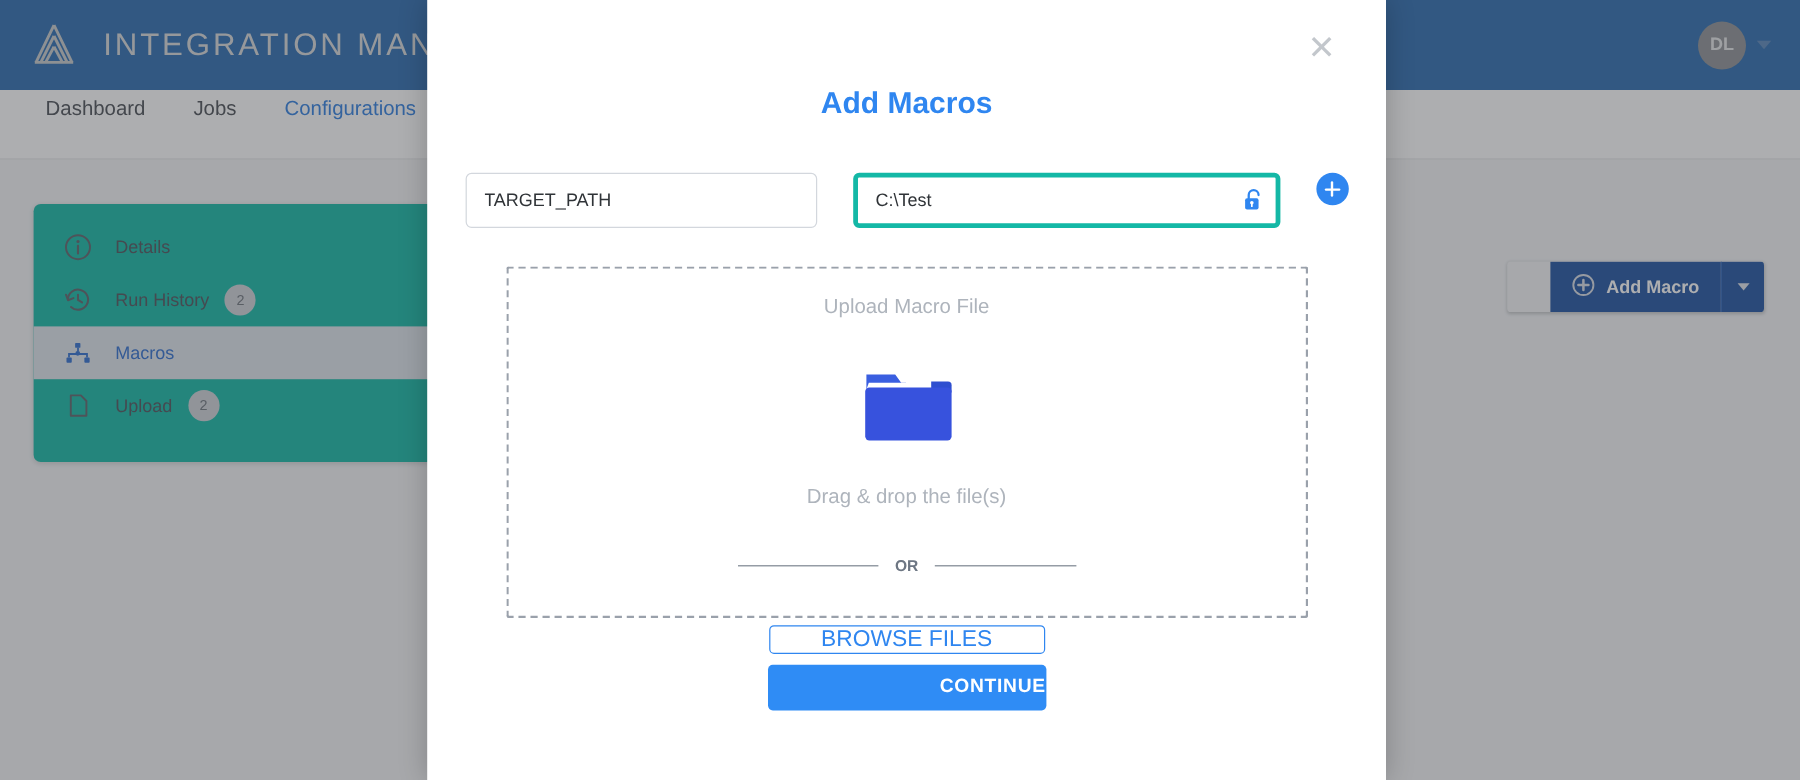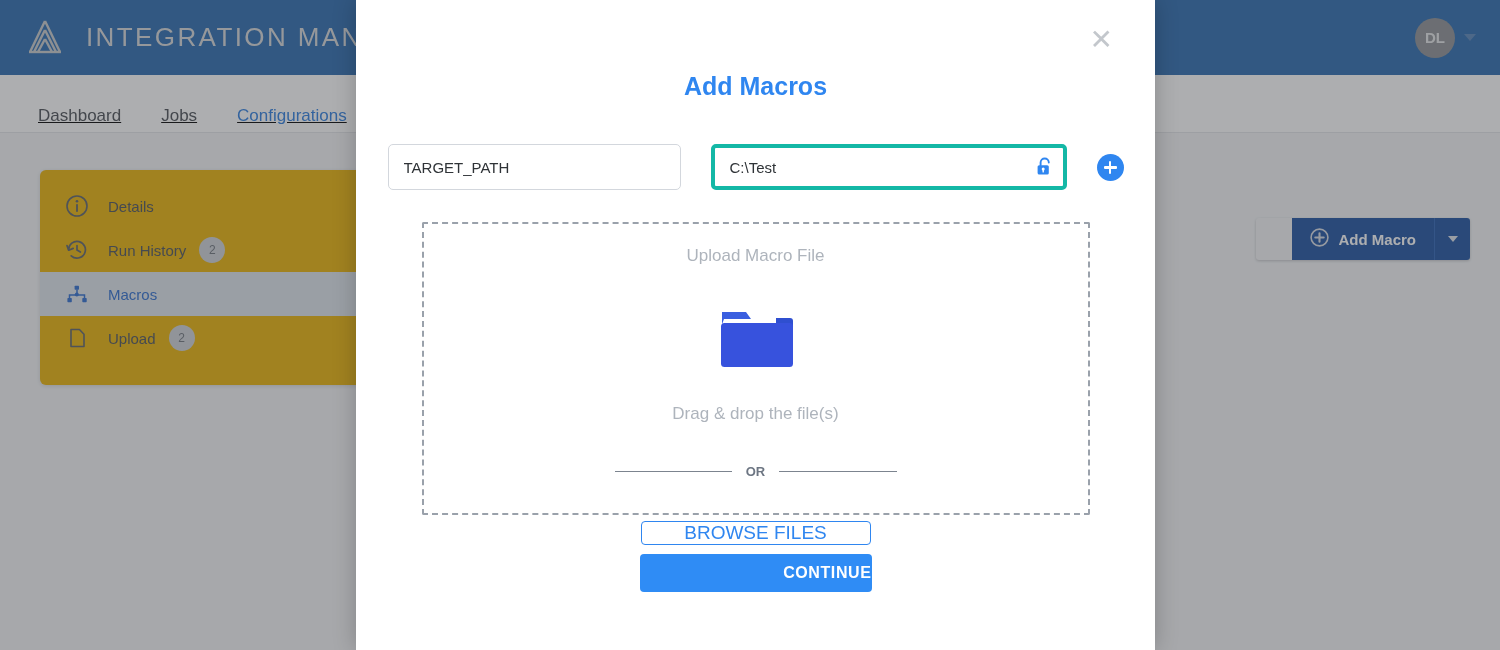--- a/index.html
+++ b/index.html
@@ -42,35 +42,34 @@
     font-size: 15px; font-weight: 700; margin-left: 34px;
   }
   .avatar-caret {
     width: 0; height: 0; margin-left: 9px;
     border-left: 6px solid transparent; border-right: 6px solid transparent;
     border-top: 7px solid #5b87bb;
   }
 
   .tabbar {
     position: absolute; left: 0; top: 75px; width: 1500px; height: 58px;
-    background: #ffffff; display: flex; align-items: flex-end;
+    background: #ffffff; display: flex; align-items: flex-start;
     border-bottom: 1px solid #e4e6e8;
-    text-decoration: underline;
   }
   .tab {
     font-size: 17px; color: #4a4f55; margin-left: 36px; cursor: pointer;
     padding: 6px 2px;
   }
   .tab:first-child { margin-left: 36px; }
   .tab.active { color: #2f7fe0; }
 
   .content-card {
-    position: absolute; left: 40px; top: 170px;
+    position: absolute; left: 28px; top: 170px;
     width: 520px; height: 215px;
-    background: #eab308; border-radius: 6px;
+    background: #14b8a6; border-radius: 6px;
     box-shadow: 0 1px 4px rgba(0,0,0,.13);
     padding-top: 14px;
   }
   .side-item {
     display: flex; align-items: center; height: 44px;
     padding-left: 24px; cursor: pointer;
   }
   .side-item.active { background: #dfe5ed; }
   .side-icon { width: 26px; height: 26px; flex: 0 0 26px; margin-right: 18px; }
   .side-label { font-size: 15px; color: #4d535b; }
@@ -120,21 +119,21 @@
     font-size: 28px; line-height: 1; color: #c3c7cc;
     background: none; border: none; cursor: pointer;
     font-family: "Liberation Sans", sans-serif;
   }
   .modal-title {
     text-align: center; margin-top: 72px;
     font-size: 25px; font-weight: 700; color: #2f86f0;
   }
 
   .field-row {
-    display: flex; align-items: center; justify-content: center;
+    display: flex; align-items: flex-start; justify-content: center;
     margin-top: 43px; gap: 30px;
   }
   .txt-input {
     height: 46px; border-radius: 5px; padding: 0 15px;
     font-size: 15px; color: #2f3337; background: #fff;
     font-family: "Liberation Sans", sans-serif; outline: none;
   }
   .input-key { width: 293px; border: 1px solid #d3d7dd; }
   .input-val-wrap { position: relative; width: 356px; }
   .input-val {

